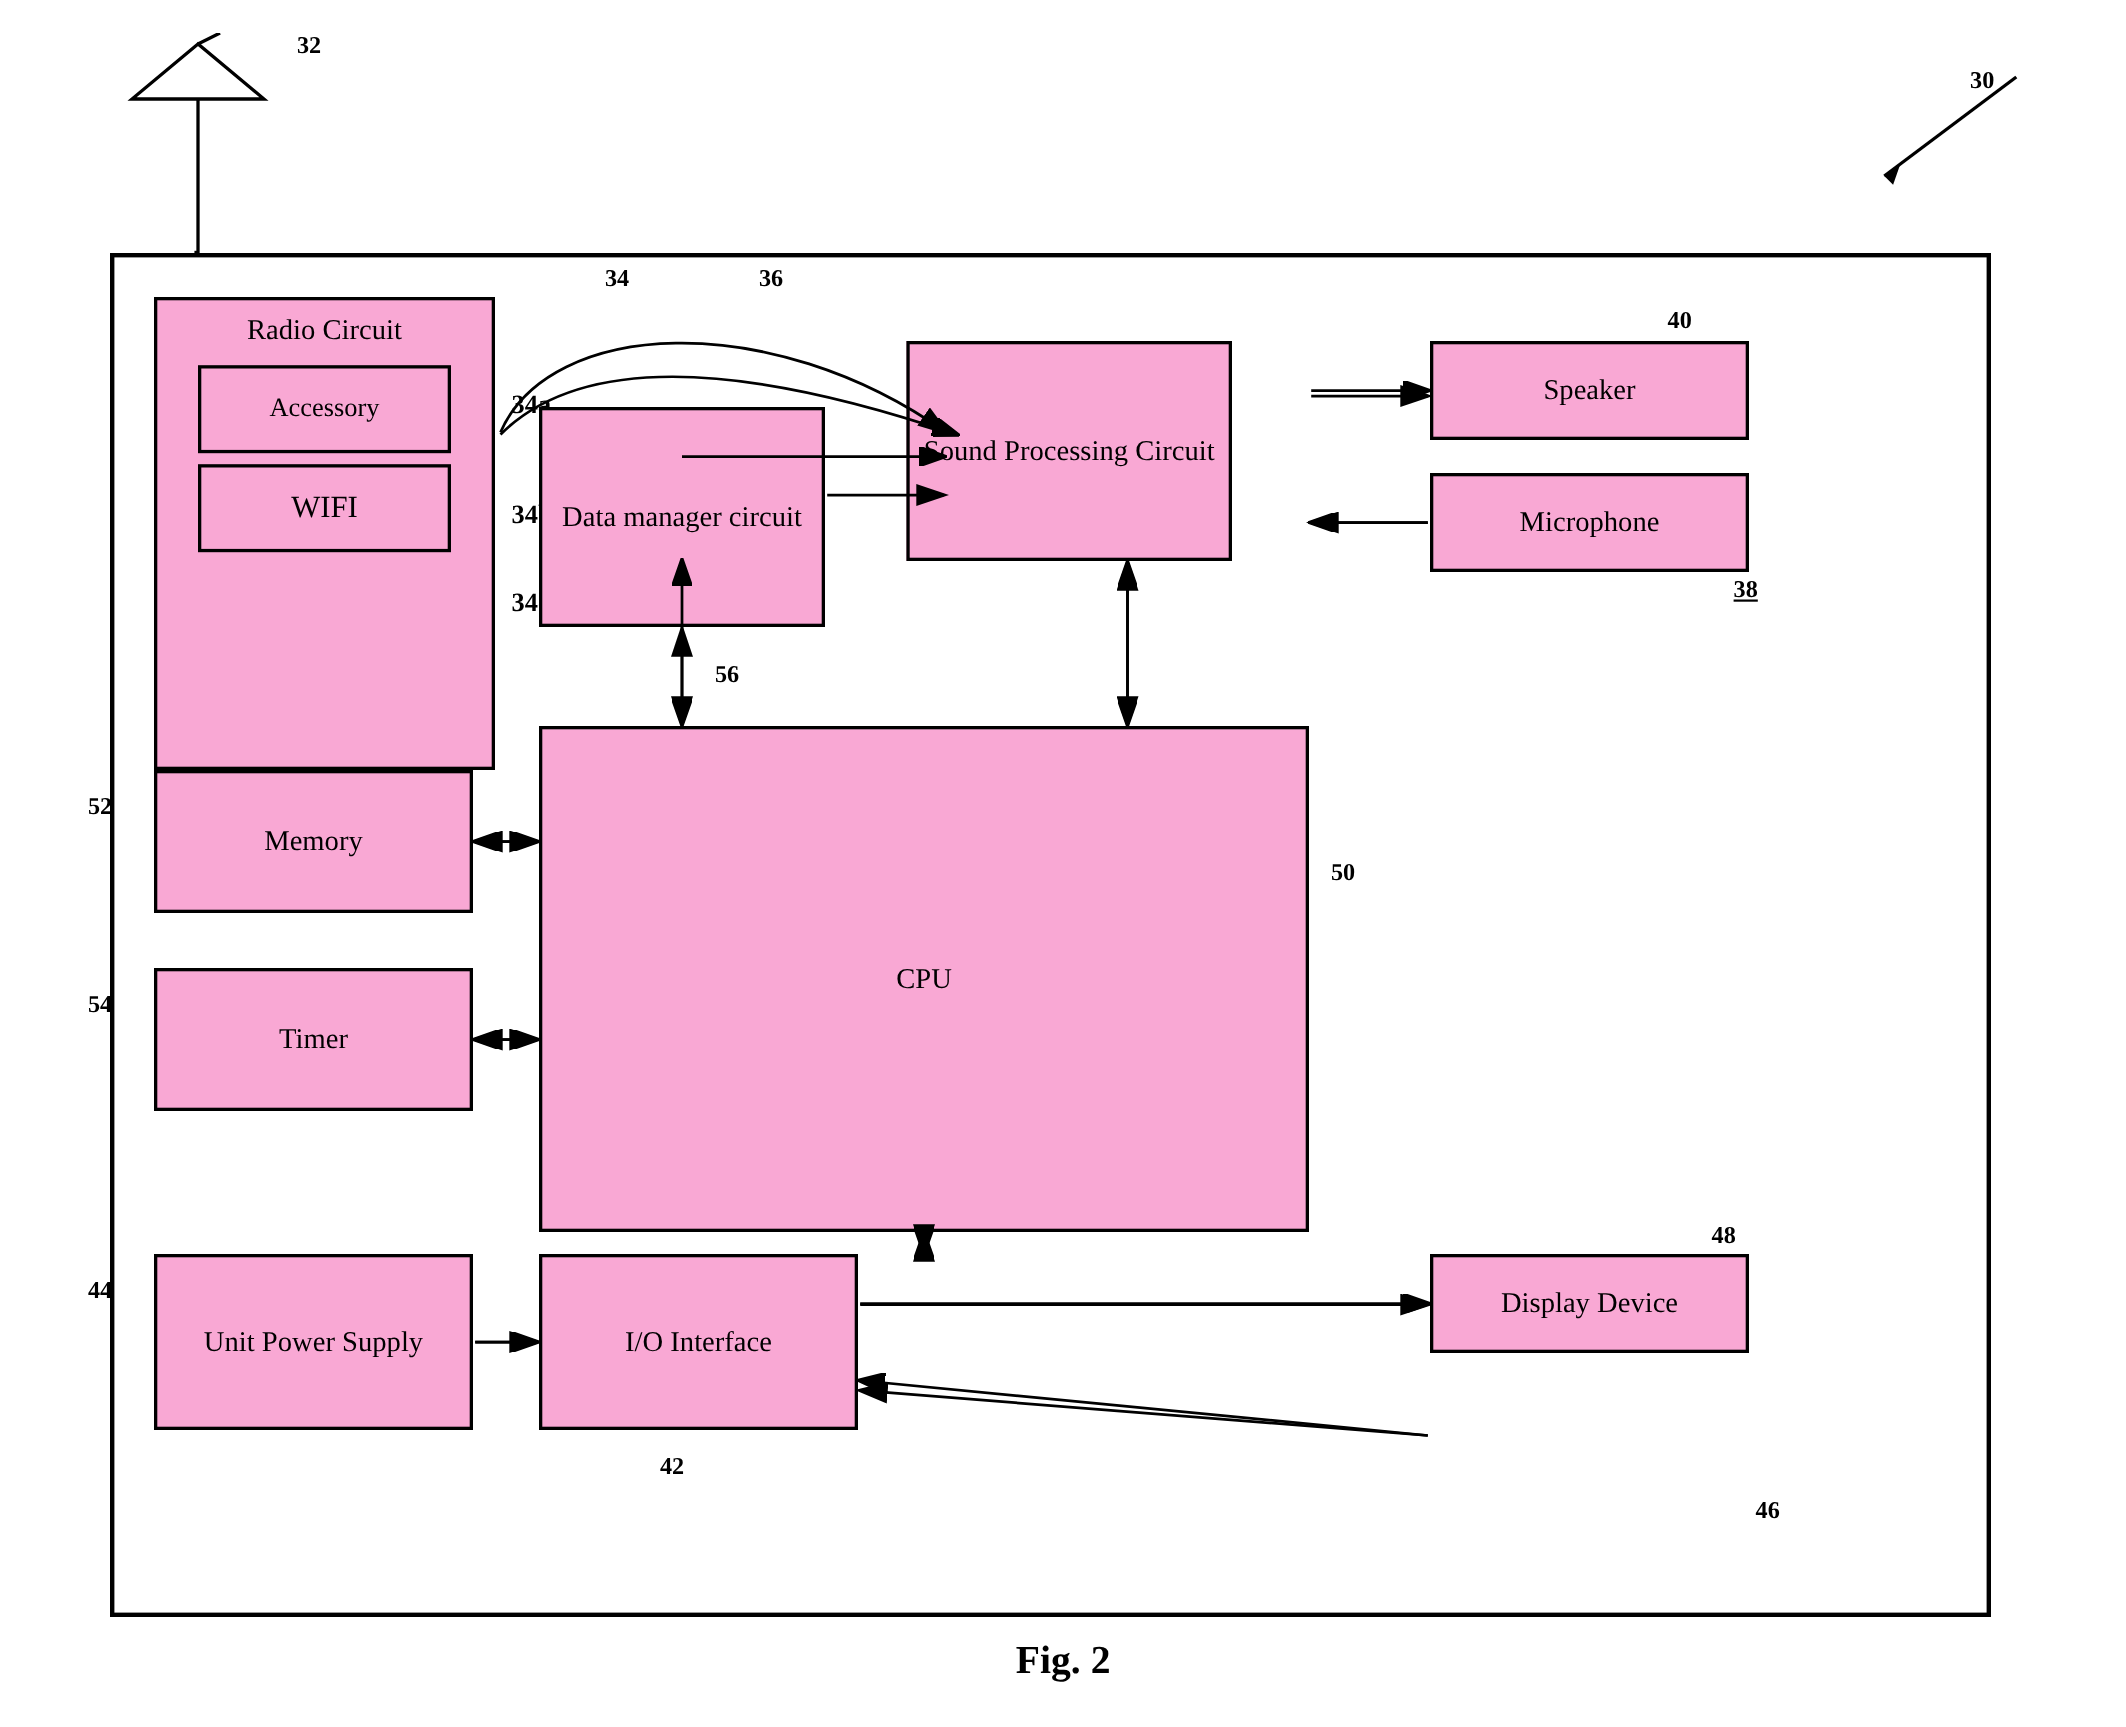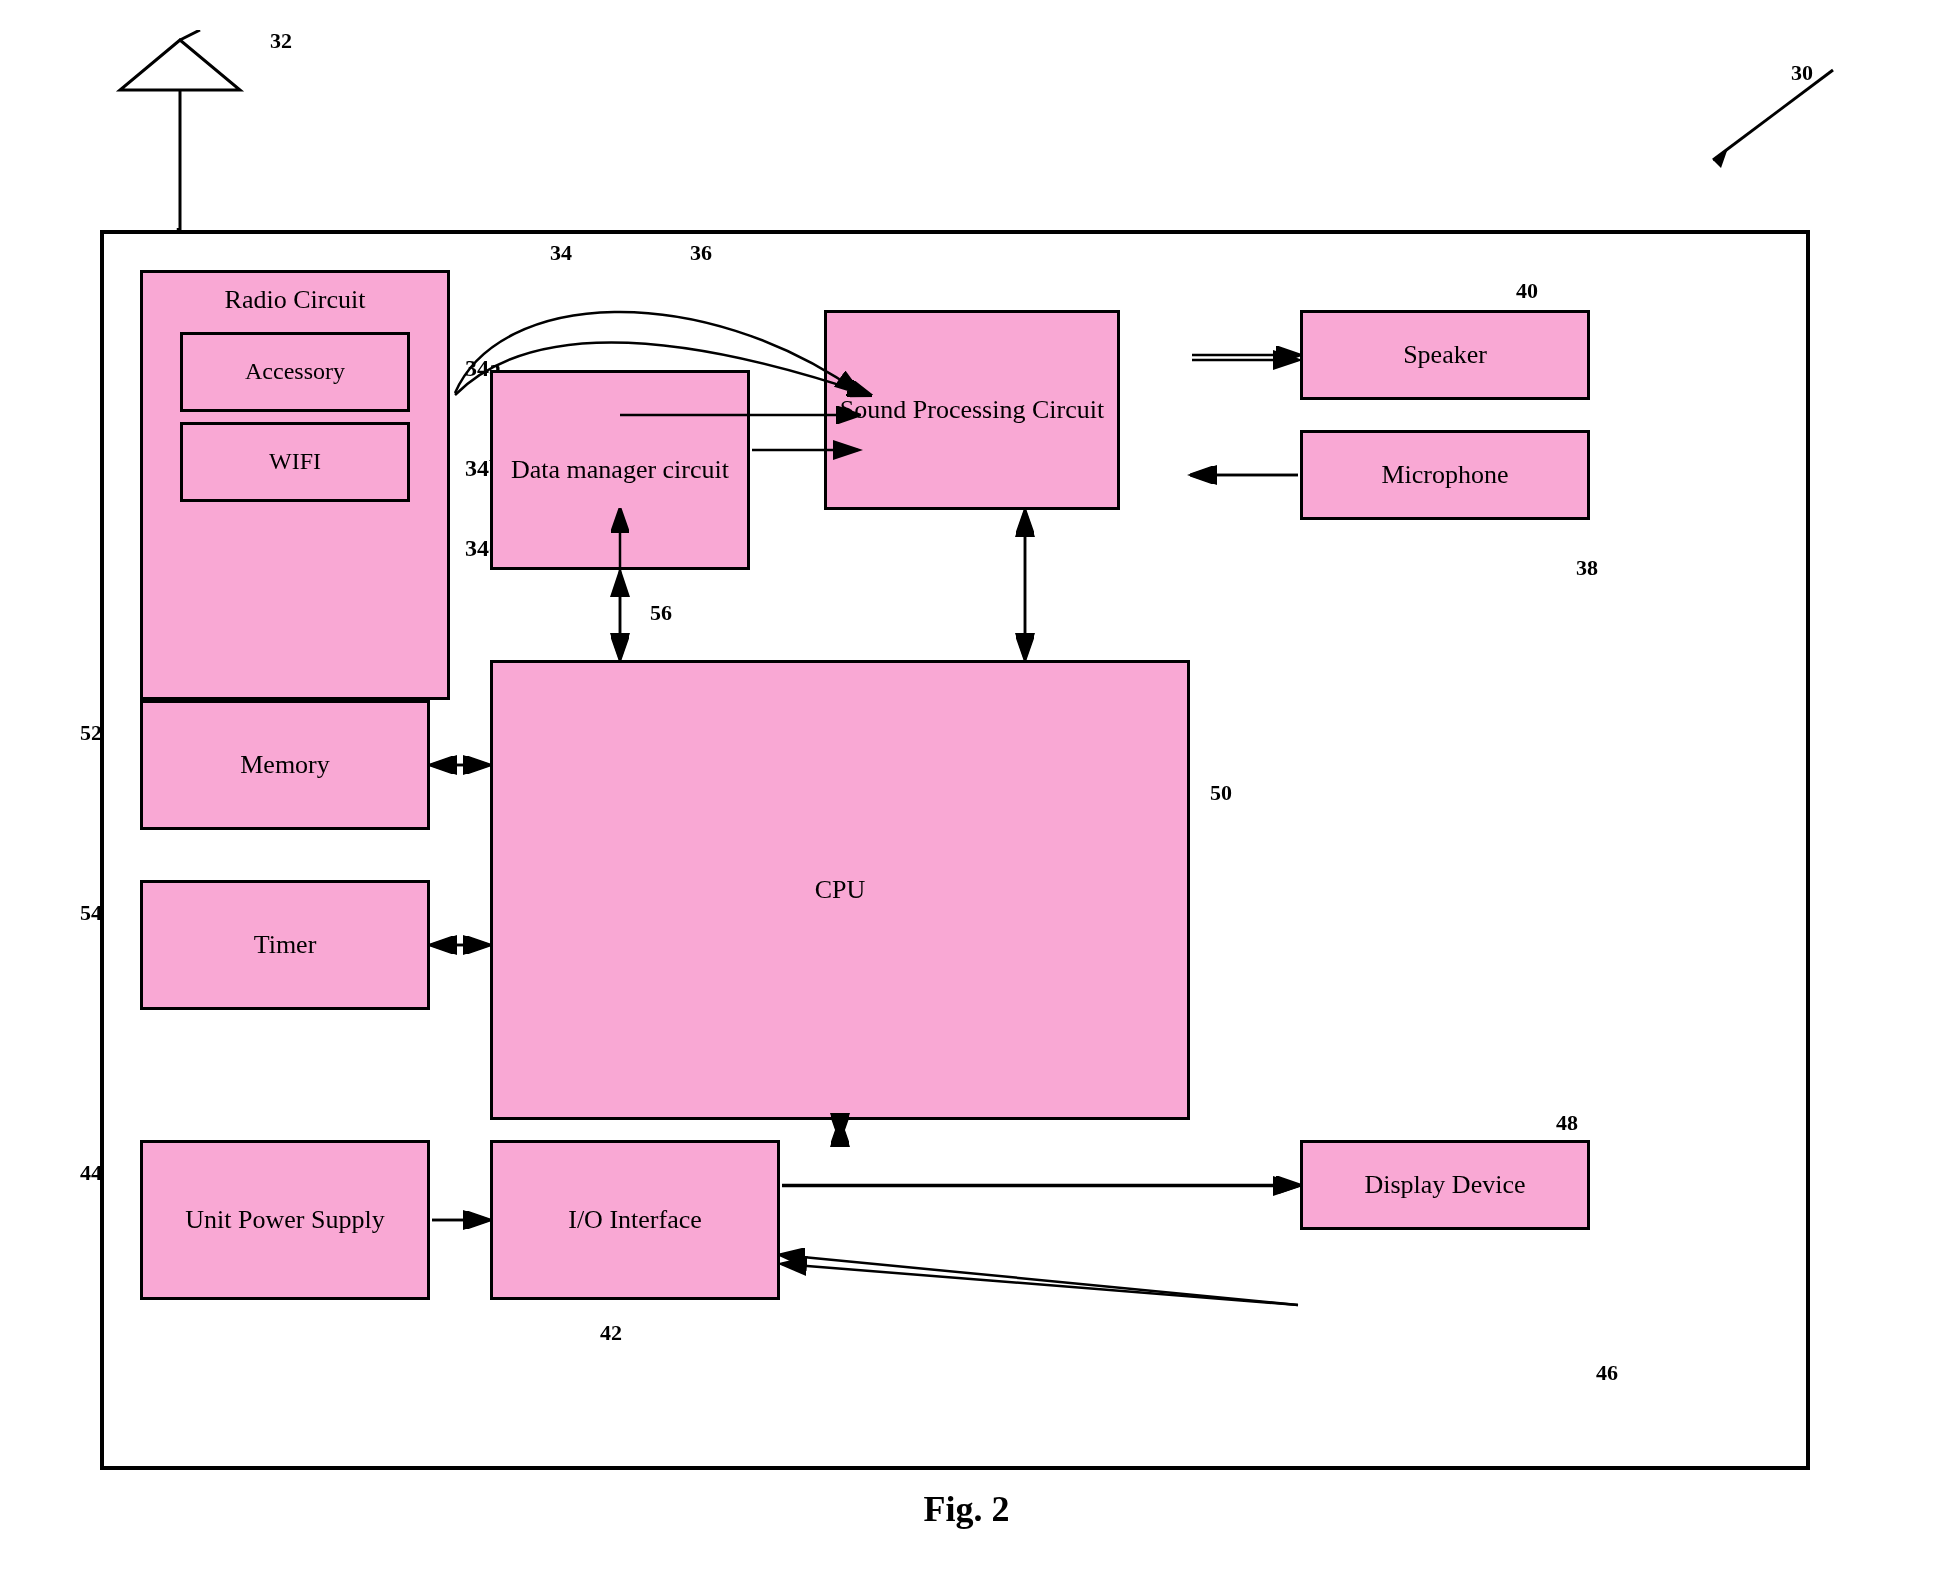--- a/index.html
+++ b/index.html
@@ -100,21 +100,21 @@
   <div class="main-box" style="top:230px; left:100px; width:1710px; height:1240px;"></div>
 
   <div class="box" style="top:270px; left:140px; width:310px; height:430px; flex-direction:column; justify-content:flex-start; padding-top:10px;">
     <span style="font-size:26px; margin-bottom:10px;">Radio Circuit</span>
 
     <div class="box" style="position:relative; width:230px; height:80px; margin:5px 0; font-size:24px;">
       <span>Accessory</span>
     </div>
 
 
-    <div class="box" style="position:relative; width:230px; height:80px; margin:5px 0; font-size:24px;">
+    <div class="box" style="position:relative; width:230px; height:80px; margin:5px 0; font-size:28px;">
       <span>WIFI</span>
     </div>
   </div>
 
   <div class="ref-num" style="top:355px; left:465px; font-size:24px;">34a</div>
 
   <div class="ref-num" style="top:455px; left:465px; font-size:24px;">34b</div>
 
   <div class="ref-num" style="top:535px; left:465px; font-size:24px;">34c</div>
 
@@ -133,21 +133,21 @@
   <div class="box" style="top:310px; left:1300px; width:290px; height:90px;">
     <span>Speaker</span>
   </div>
 
   <div class="box" style="top:430px; left:1300px; width:290px; height:90px;">
     <span>Microphone</span>
   </div>
 
   <div class="ref-num" style="top:278px; right:395px;">40</div>
 
-  <div class="ref-num" style="top:555px; right:335px;">38</div>
+  <div class="ref-num" style="top:523px; right:335px;text-decoration:underline;">38</div>
 
   <div class="box" style="top:660px; left:490px; width:700px; height:460px;">
     <span>CPU</span>
   </div>
 
   <div class="ref-num" style="top:780px; left:1210px;">50</div>
 
   <div class="box" style="top:700px; left:140px; width:290px; height:130px;">
     <span>Memory</span>
   </div>

